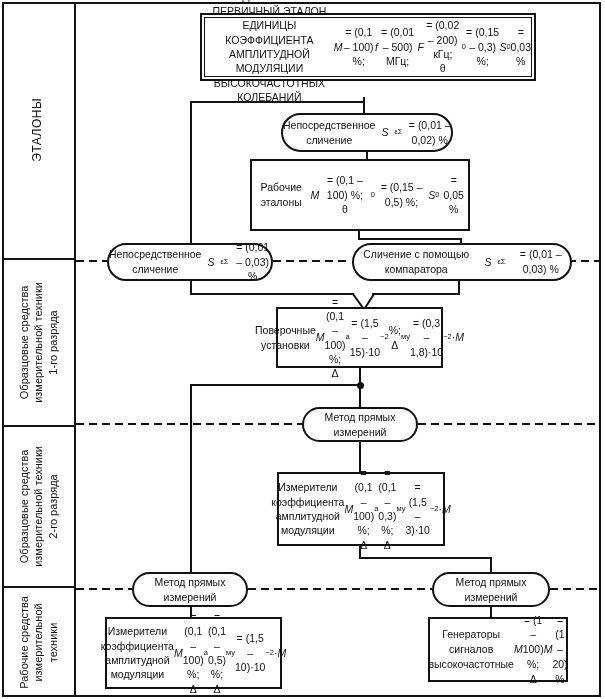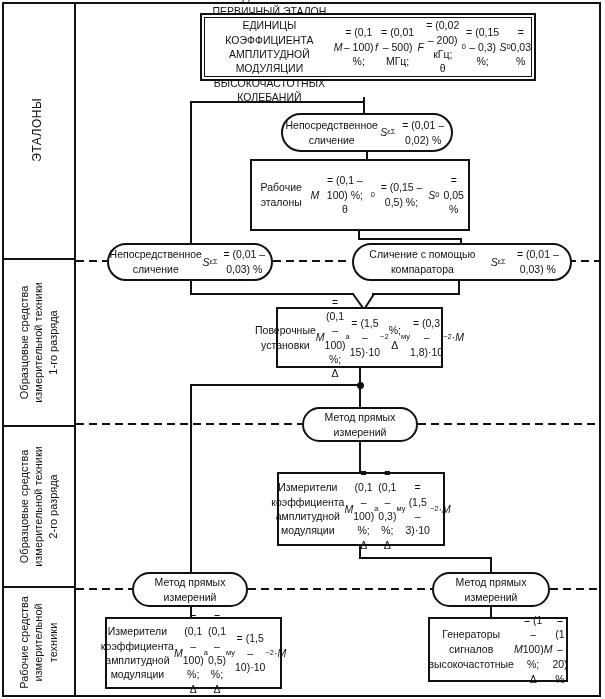--- a/index.html
+++ b/index.html
@@ -63,21 +63,21 @@
     background: #fff;
     z-index: 2;
     display: flex;
     align-items: center;
     justify-content: center;
     text-align: center;
     font-size: 10.5px;
     line-height: 1.4;
   }
   .box  { border: 2px solid #111; }
-  .oval { border: 2px solid #111; border-radius: 20px; }
+  .oval { border: 2px solid #111; border-radius: 20px; gap: 6px; }
   .dbox { border: 2px solid #111; padding: 2px; }
   .dbox-inner {
     border: 1px solid #111;
     width: 100%; height: 100%;
     display: flex; align-items: center; justify-content: center;
     text-align: center;
     line-height: 1.38;
   }
   .node sub, .dbox-inner sub { font-size: 7.5px; vertical-align: -2px; }
   .node sup, .dbox-inner sup { font-size: 7.5px; vertical-align: 4px; }

